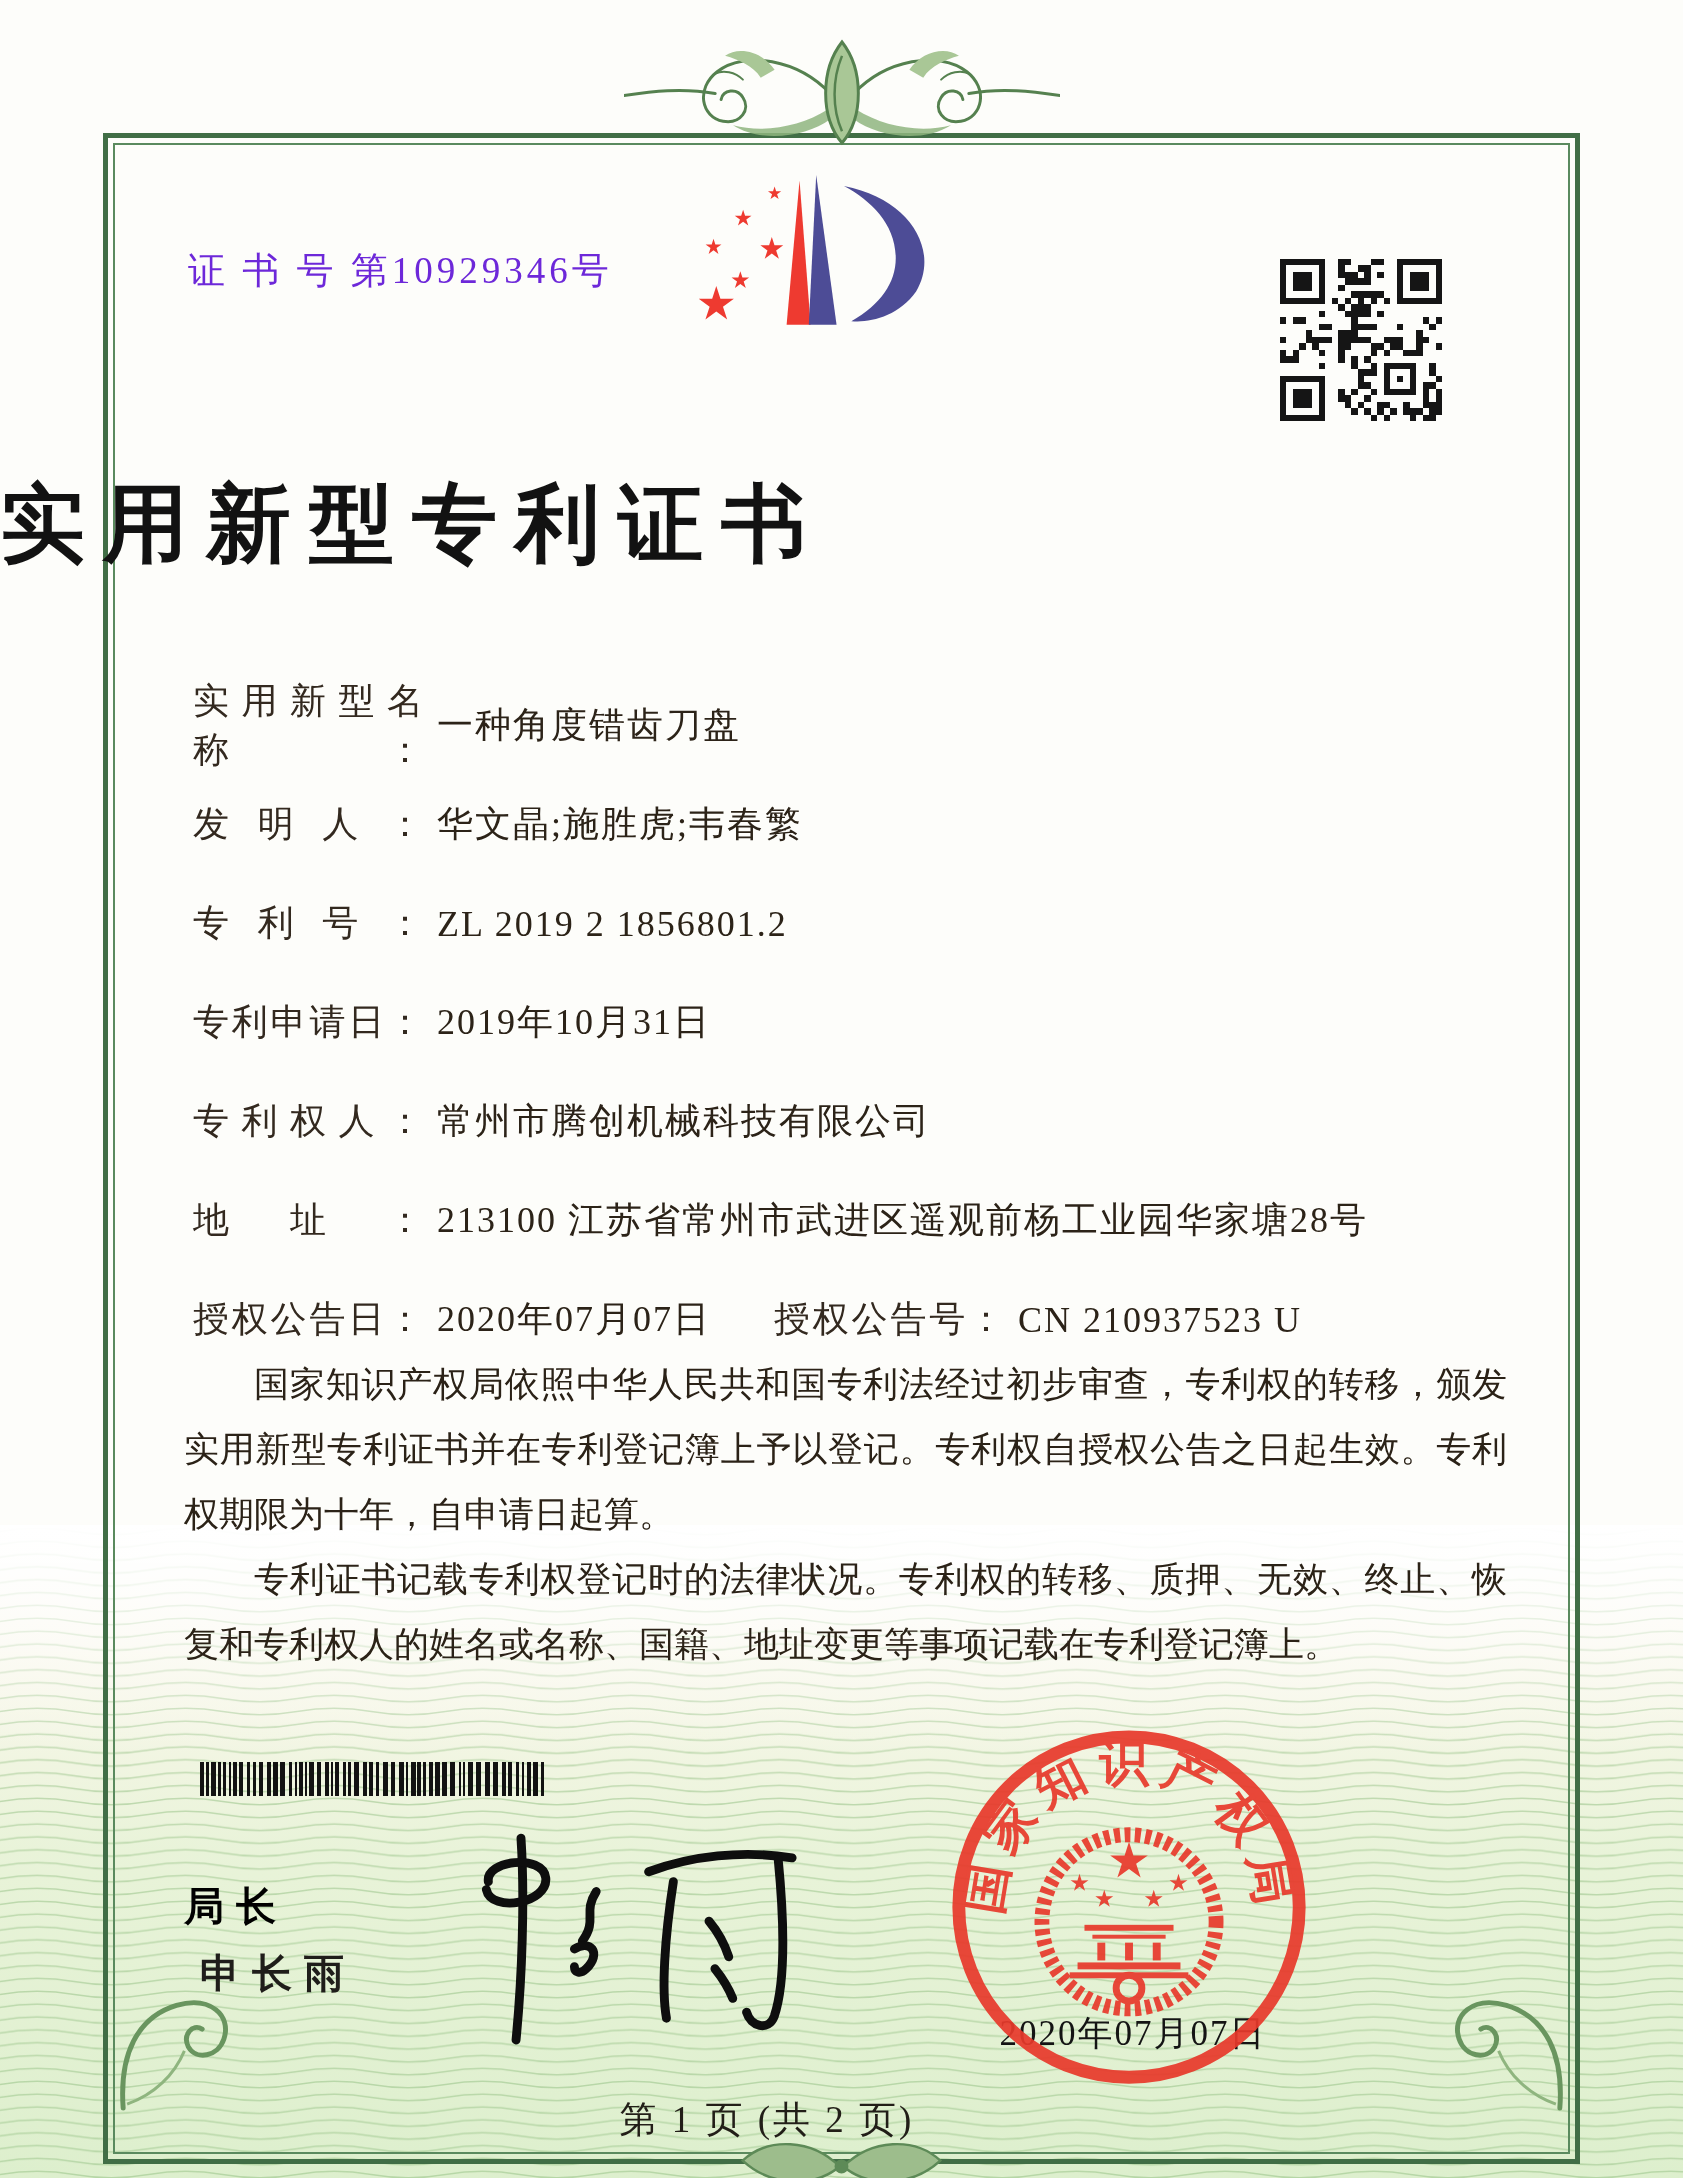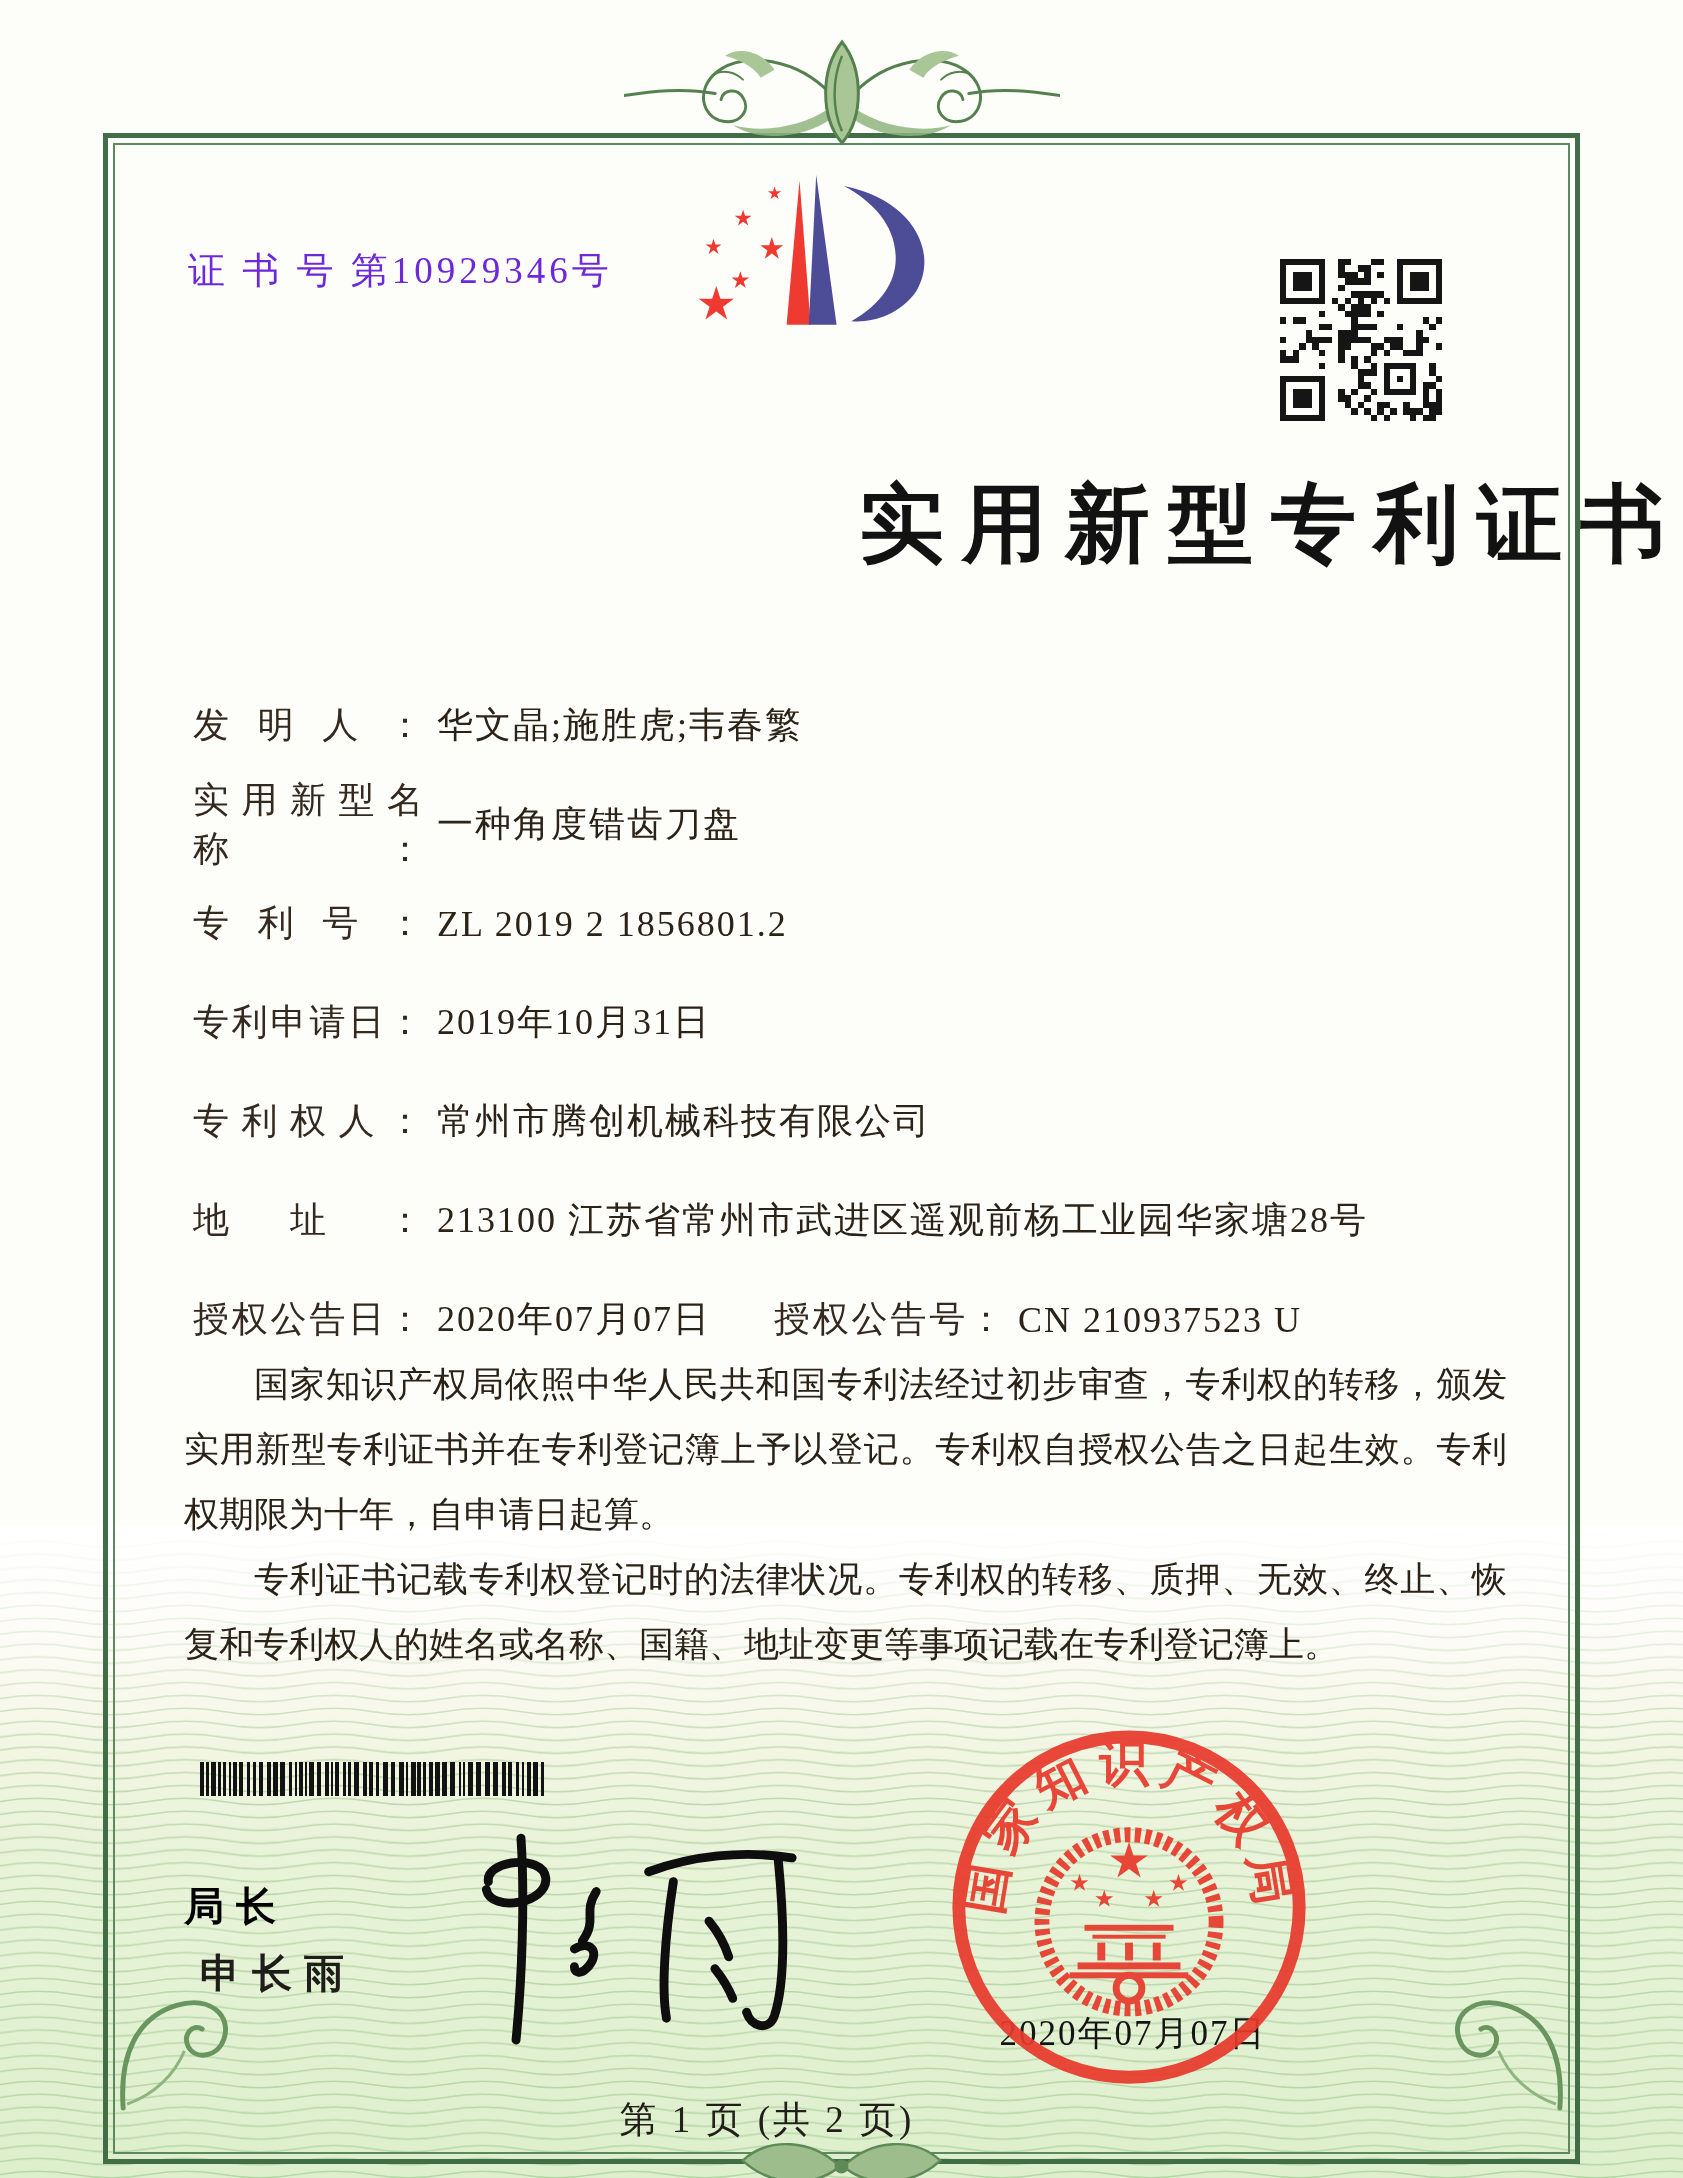--- a/index.html
+++ b/index.html
@@ -16,21 +16,21 @@
   .frame::after{content:"";position:absolute;inset:5px;border:2px solid #5a8a5e;}
   .top-ornament{position:absolute;left:624px;top:30px;width:436px;height:131px;z-index:2;}
   .corner-ornament{position:absolute;width:131px;height:158px;z-index:2;}
   .corner-left{left:111px;top:1958px;}
   .corner-right{left:1441px;top:1958px;}
   .bottom-ornament{position:absolute;left:683px;top:2125px;width:317px;height:83px;z-index:2;}
 
   .cert-no{position:absolute;left:188px;top:246px;z-index:3;font-size:37px;letter-spacing:4px;color:#6d28d9;}
   .logo{position:absolute;left:683px;top:162px;width:259px;height:174px;z-index:3;}
   .qr{position:absolute;left:1280px;top:259px;width:162px;height:162px;z-index:3;}
-  .title{position:absolute;left:0;right:0;top:467px;z-index:3;text-align:right;
+  .title{position:absolute;left:0;right:0;top:467px;z-index:3;text-align:left;
          font-size:85px;font-weight:900;letter-spacing:18px;color:#121212;}
 
   .fields{position:absolute;left:193px;top:676px;width:1317px;z-index:3;font-size:36px;}
   .frow{height:99px;display:flex;align-items:center;position:relative;}
   .flabel{flex:0 0 230px;text-align:justify;text-align-last:justify;color:#33291f;}
   .fvalue{margin-left:14px;letter-spacing:2px;color:#2c2318;white-space:nowrap;}
   .grant-right{position:absolute;left:569px;display:flex;align-items:center;margin-left:12px;}
   .grant-right .flabel{flex:0 0 230px;}
 
   .paras{position:absolute;left:184px;top:1352px;width:1323px;z-index:3;
@@ -384,26 +384,26 @@
         <rect x="20" y="24" width="1" height="1" fill="#151515"></rect>
         <rect x="22" y="24" width="1" height="1" fill="#151515"></rect>
         <rect x="23" y="24" width="1" height="1" fill="#151515"></rect>
       </svg>
   </div>
 
   <div class="title">实用新型专利证书</div>
 
   <div class="fields">
     <div class="frow">
+      <div class="flabel">实用新型名称：</div>
+      <div class="fvalue">一种角度错齿刀盘</div>
+    </div>
+    <div class="frow">
       <div class="flabel">发明人：</div>
       <div class="fvalue">华文晶;施胜虎;韦春繁</div>
-    </div>
-    <div class="frow">
-      <div class="flabel">实用新型名称：</div>
-      <div class="fvalue">一种角度错齿刀盘</div>
     </div>
     <div class="frow">
       <div class="flabel">专利号：</div>
       <div class="fvalue">ZL 2019 2 1856801.2</div>
     </div>
     <div class="frow">
       <div class="flabel">专利申请日：</div>
       <div class="fvalue">2019年10月31日</div>
     </div>
     <div class="frow">

